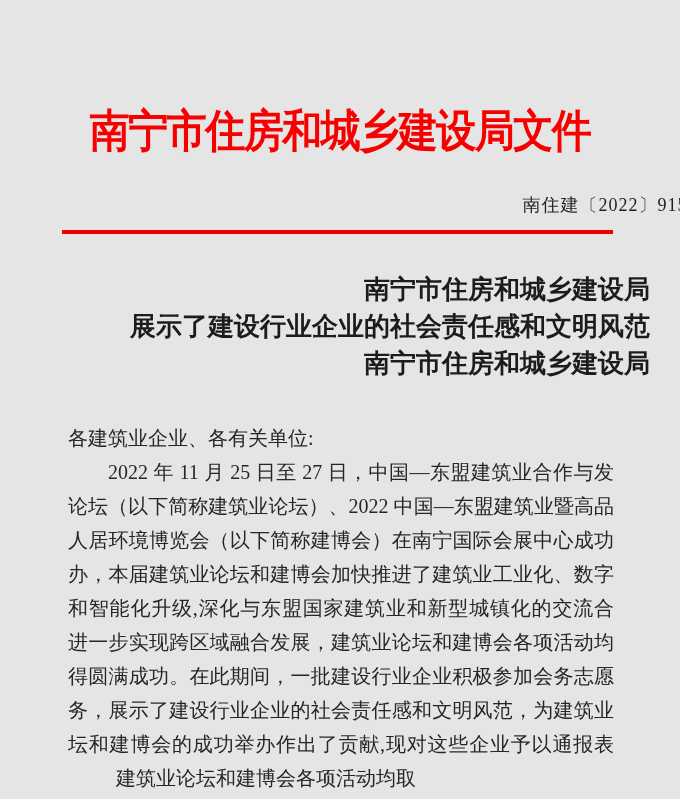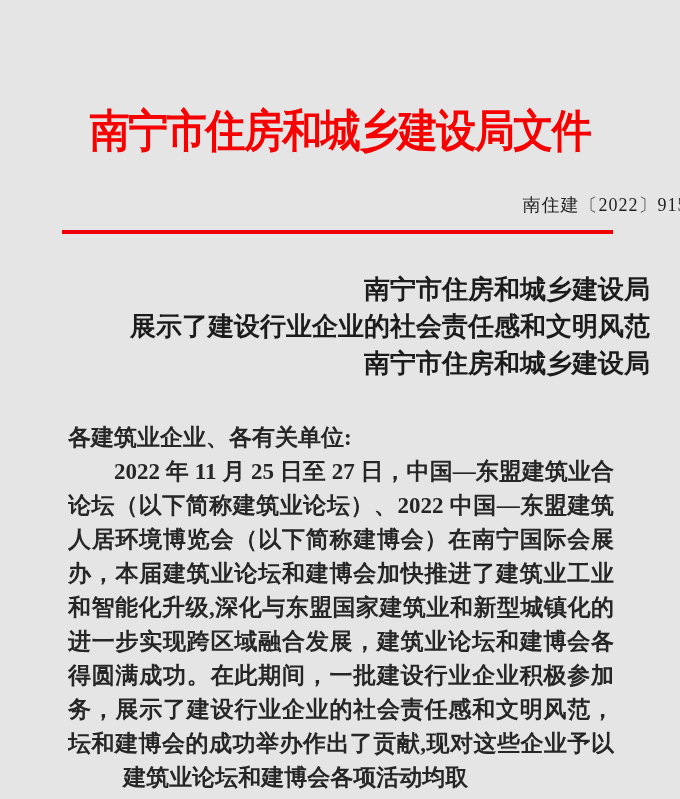--- a/index.html
+++ b/index.html
@@ -68,23 +68,22 @@
     font-weight: bold;
     line-height: 37px;
     color: var(--text-black);
   }
   
   .body-text {
     position: absolute;
     top: 421px;
     left: 68px;
     width: 546px;
-    font-size: 23px;
+    font-size: 20px;
     color: #262626;
-    font-weight: bold;
   }
   .line {
     height: 34px;
     line-height: 34px;
     overflow: hidden;
     white-space: nowrap;
   }
   .line.fill {
     text-align: justify;
     text-justify: inter-ideograph;

